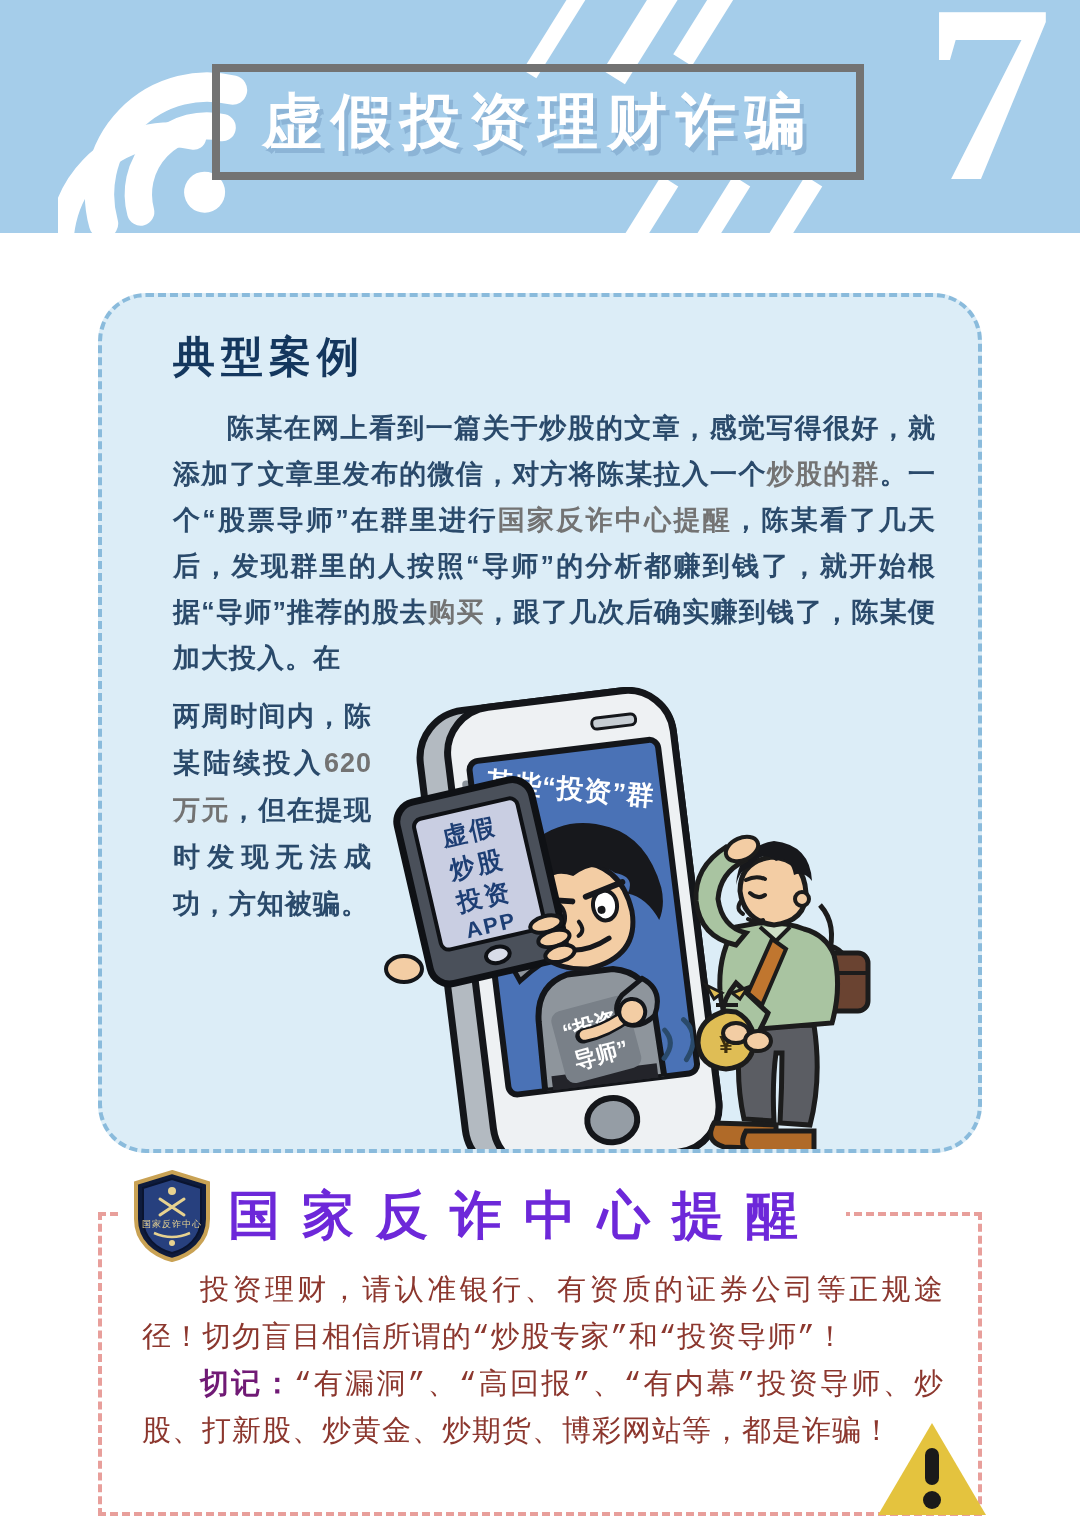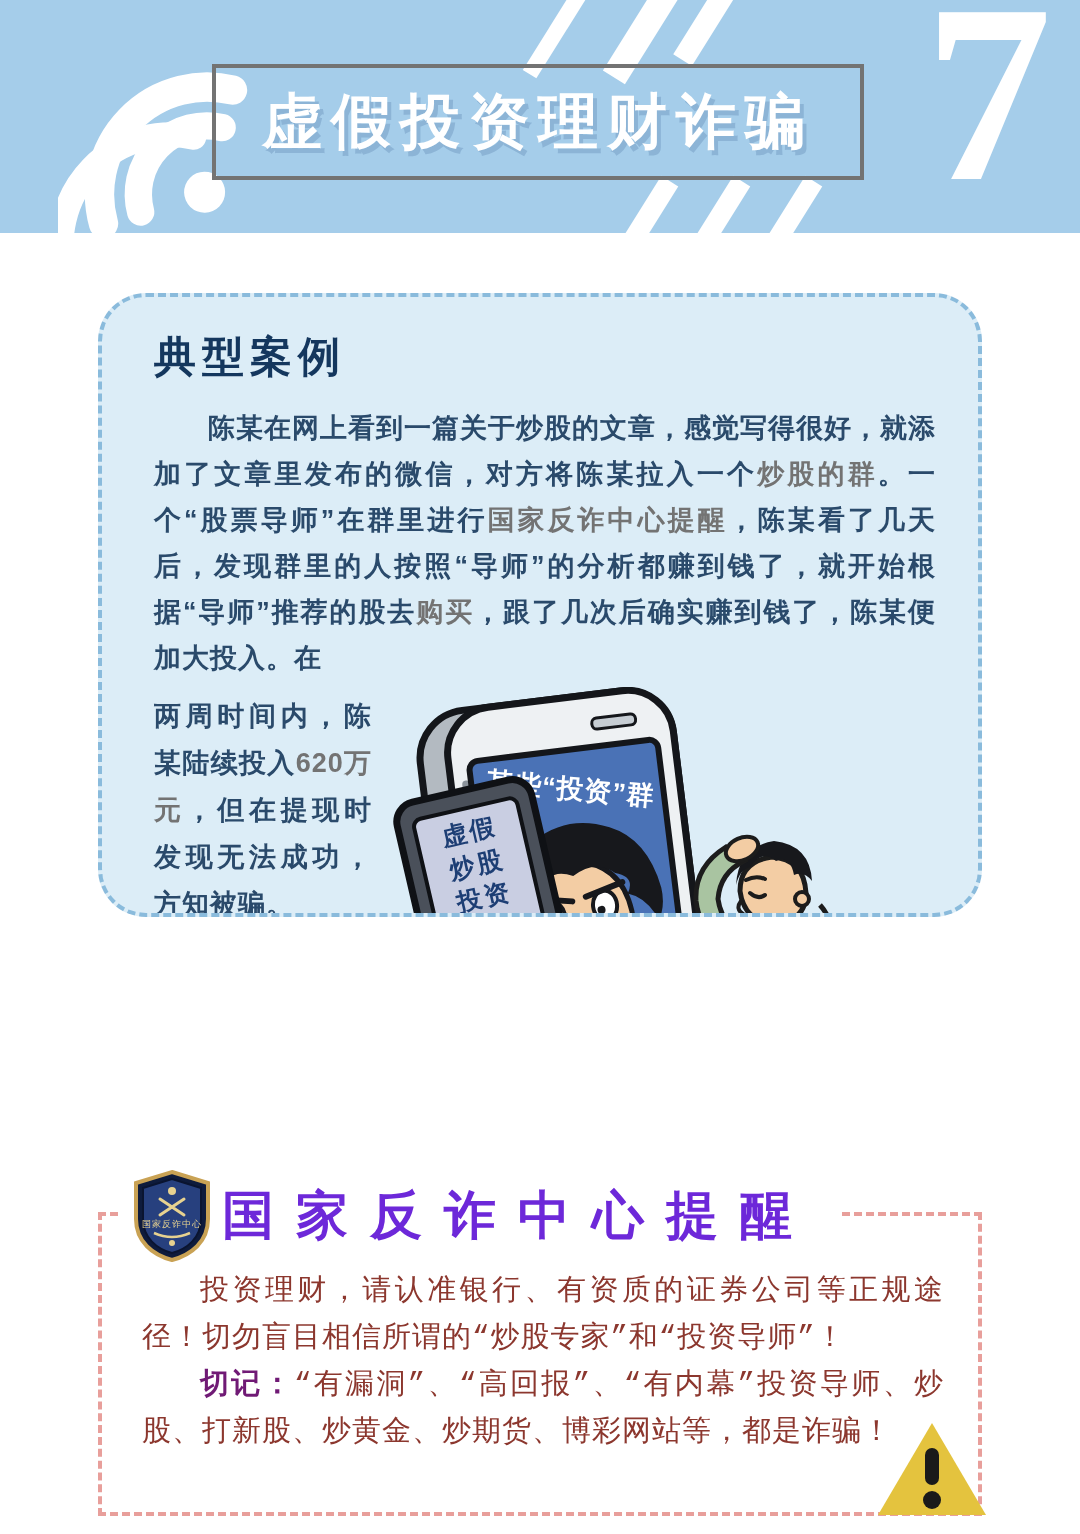--- a/index.html
+++ b/index.html
@@ -4,46 +4,46 @@
 <style>
   html,body{margin:0;padding:0;background:#ffffff;}
   .page{position:relative;width:1080px;height:1534px;background:#ffffff;overflow:hidden;
         font-family:"Liberation Sans","DejaVu Sans",sans-serif;}
 
   
   .header{position:absolute;left:0;top:0;width:1080px;height:233px;background:#a5cdea;overflow:hidden;}
   .stripe{position:absolute;background:#ffffff;transform:rotate(32deg);}
   .wifi{position:absolute;left:58px;top:28px;width:215px;height:215px;}
   .title-box{position:absolute;left:212px;top:64px;width:652px;height:116px;
-             border:4px solid #737373;box-sizing:border-box;
+             border:8px solid #737373;box-sizing:border-box;
              display:flex;align-items:center;justify-content:center;}
   .title-text{color:#ffffff;font-size:60px;font-weight:900;letter-spacing:9px;white-space:nowrap;
               text-shadow:4px 5px 0 #8cb4d6;}
   .seven{position:absolute;right:28px;top:-34px;color:#ffffff;
          font-family:"Liberation Serif","DejaVu Serif",serif;font-size:255px;font-weight:bold;
          line-height:255px;}
 
   
-  .case-box{position:absolute;left:98px;top:293px;width:884px;height:624px;box-sizing:border-box;
+  .case-box{position:absolute;left:98px;top:293px;width:884px;height:860px;box-sizing:border-box;
             background:#dcedf7;border:4px dashed #8abbdc;border-radius:48px;
-            padding:26px 42px 0 52px;overflow:hidden;}
+            padding:26px 42px 0 71px;overflow:hidden;}
   .case-heading{margin:6px 0 20px 0;font-size:42px;font-weight:900;color:#14375e;letter-spacing:6px;}
   .case-p{margin:0;font-size:27px;font-weight:600;color:#2a4a6b;line-height:46px;
           text-align:justify;letter-spacing:1px;}
   .case-p b{font-weight:900;color:#737373;}
   .case-p1{text-indent:2em;}
   .case-row{display:flex;align-items:flex-start;gap:12px;}
   .case-p2{width:234px;line-height:47px;margin-top:12px;}
   .scene{width:552px;height:496px;margin-left:auto;margin-top:6px;flex:none;}
 
   
   .reminder-box{position:absolute;left:98px;top:1212px;width:884px;height:304px;box-sizing:border-box;
                 border:4px dashed #e89f9b;}
   .reminder-head{position:absolute;top:-50px;left:16px;height:100px;background:#ffffff;
-                 display:flex;align-items:center;gap:8px;padding:0 26px 0 12px;}
+                 display:flex;align-items:center;gap:14px;padding:0 26px 0 12px;}
   .badge{width:84px;height:94px;flex:none;}
   .reminder-title{font-size:52px;font-weight:900;color:#6d28d9;letter-spacing:22px;white-space:nowrap;}
   .reminder-body{padding:52px 34px 0 40px;font-family:Liberation Mono, monospace;}
   .rem-p{margin:0;font-size:29px;color:#8c372e;line-height:47px;text-align:justify;
          letter-spacing:1px;text-indent:2em;}
   .rem-p b{color:#701a75;font-weight:900;}
   .warning{position:absolute;right:-12px;bottom:-8px;width:116px;height:102px;}
 </style>
 </head>
 <body>

